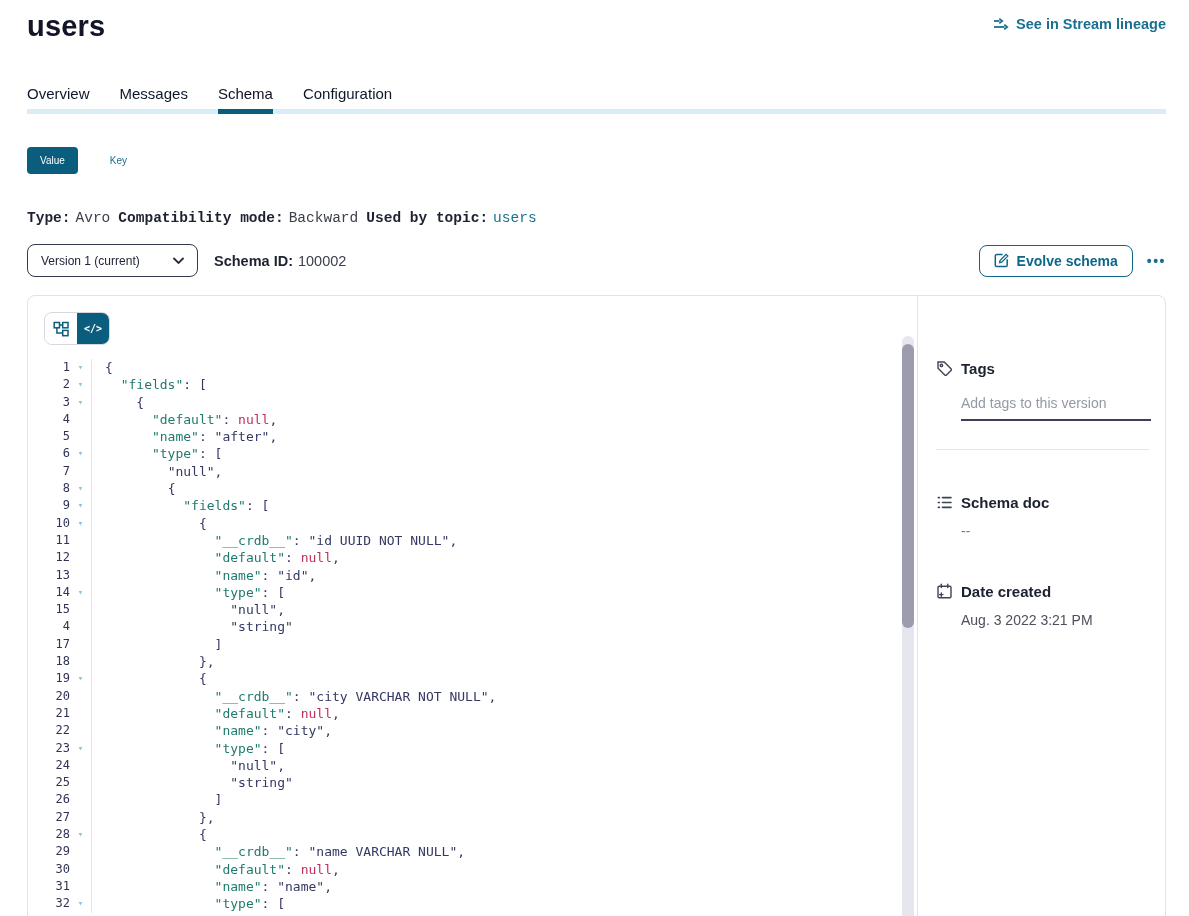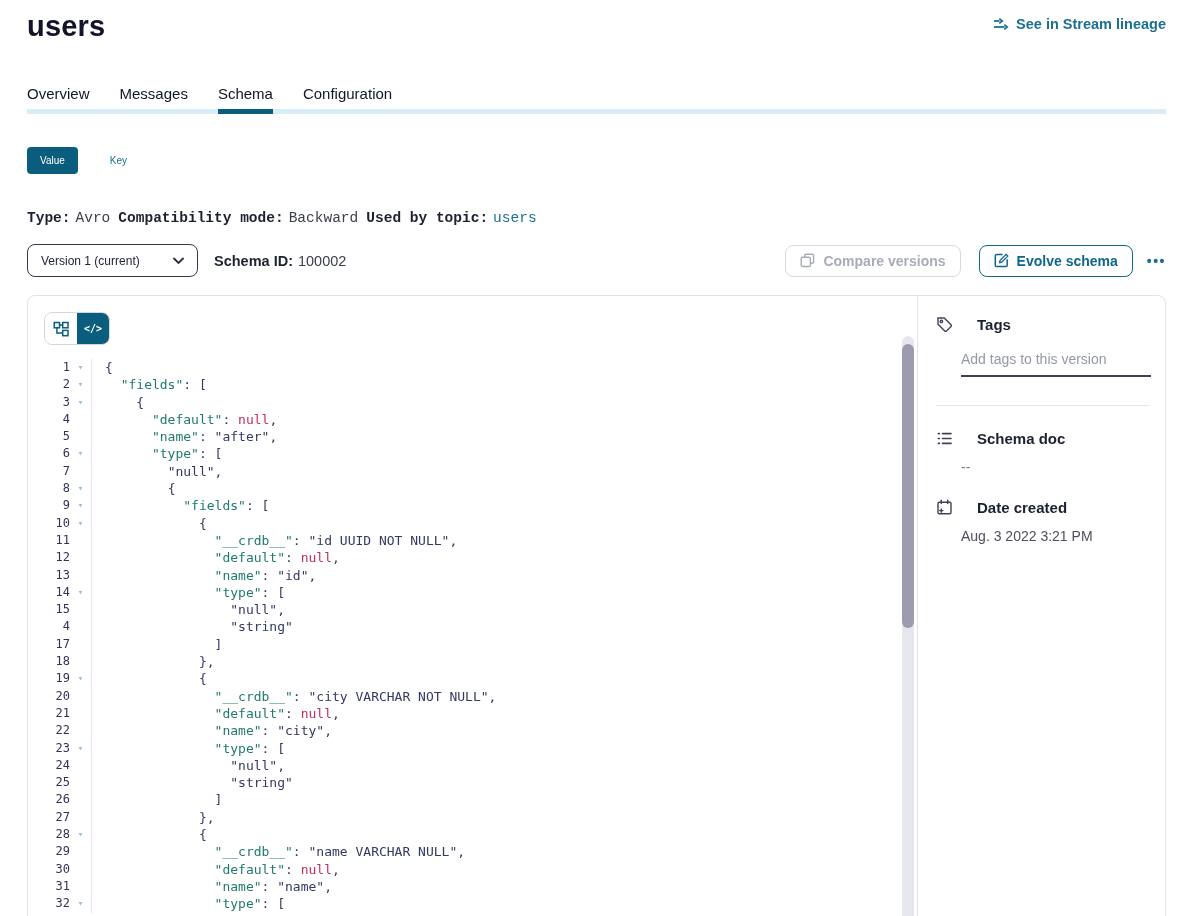--- a/index.html
+++ b/index.html
@@ -70,21 +70,21 @@
 
   .sb-track { position:absolute; top:40px; bottom:0; right:3px; width:12px;
               background:#e6e6ee; border-radius:6px 6px 0 0; }
   .sb-thumb { position:absolute; top:8px; left:0; width:12px; height:284px;
               background:#9c9cae; border-radius:6px; cursor:pointer; }
 
   .v-divider { width:1px; background:#e2e3e8; }
 
   
   .sidebar { width:247px; padding:20px 16px 0 18px; flex:none; }
-  .sb-head { display:flex; align-items:center; gap:24px; }
+  .sb-head { display:flex; align-items:center; gap:8px;margin-top:44px; }
   .sb-head-label { font-size:15px; font-weight:700; color:#1c2130; }
   .sb-body { margin-left:25px; }
   .tags-input { display:block; width:190px; margin-top:18px; border:none;
                 border-bottom:2px solid #3b3f5a; background:transparent; font-size:14px;
                 padding:0 0 8px 0; font-family:inherit; color:#333; outline:none; }
   .tags-input::placeholder { color:#9499a8; }
   .h-divider { height:1px; background:#e5e6ea; margin-top:28px; }
   .sb-section { margin-top:24px; }
   .sb-value { margin-top:12px; font-size:14px; color:#7a7e8a; }
   .sb-value.dark { color:#4c505c; }
@@ -147,29 +147,20 @@
         <svg width="11" height="8" viewBox="0 0 11 8" fill="none" stroke="#272c3f" stroke-width="1.8" stroke-linecap="round">
           <polyline points="1,1.5 5.5,6 10,1.5"></polyline>
         </svg>
       </span>
     </div>
     <div class="schema-id">
       <span class="meta-label">Schema ID:</span>
       <span class="meta-value">100002</span>
     </div>
     <div class="spacer"></div>
-    <button class="btn btn-disabled" disabled="">
-      <span>
-        <svg width="15" height="15" viewBox="0 0 15 15" fill="none" stroke="#a7acb8" stroke-width="1.4">
-          <rect x="1.2" y="4.3" width="9.2" height="9.2" rx="1.5"></rect>
-          <path d="M4.6,4.3 V2.8 a1.5,1.5 0 0 1 1.5,-1.5 h6 a1.5,1.5 0 0 1 1.5,1.5 v6 a1.5,1.5 0 0 1 -1.5,1.5 h-1.5"></path>
-        </svg>
-      </span>
-      <span>Compare versions</span>
-    </button>
     <button class="btn btn-outline">
       <span>
         <svg width="15" height="15" viewBox="0 0 15 15" fill="none" stroke="#0e6689" stroke-width="1.5">
           <path d="M13.2,6.2 v6 a1.3,1.3 0 0 1 -1.3,1.3 h-9.3 a1.3,1.3 0 0 1 -1.3,-1.3 v-9.3 a1.3,1.3 0 0 1 1.3,-1.3 h6"></path>
           <path d="M5.6,9.6 l0.4,-2.1 l6.1,-6.1 l1.7,1.7 l-6.1,6.1 z" stroke-width="1.3"></path>
         </svg>
       </span>
       <span>Evolve schema</span>
     </button>
     <button class="more-btn">

